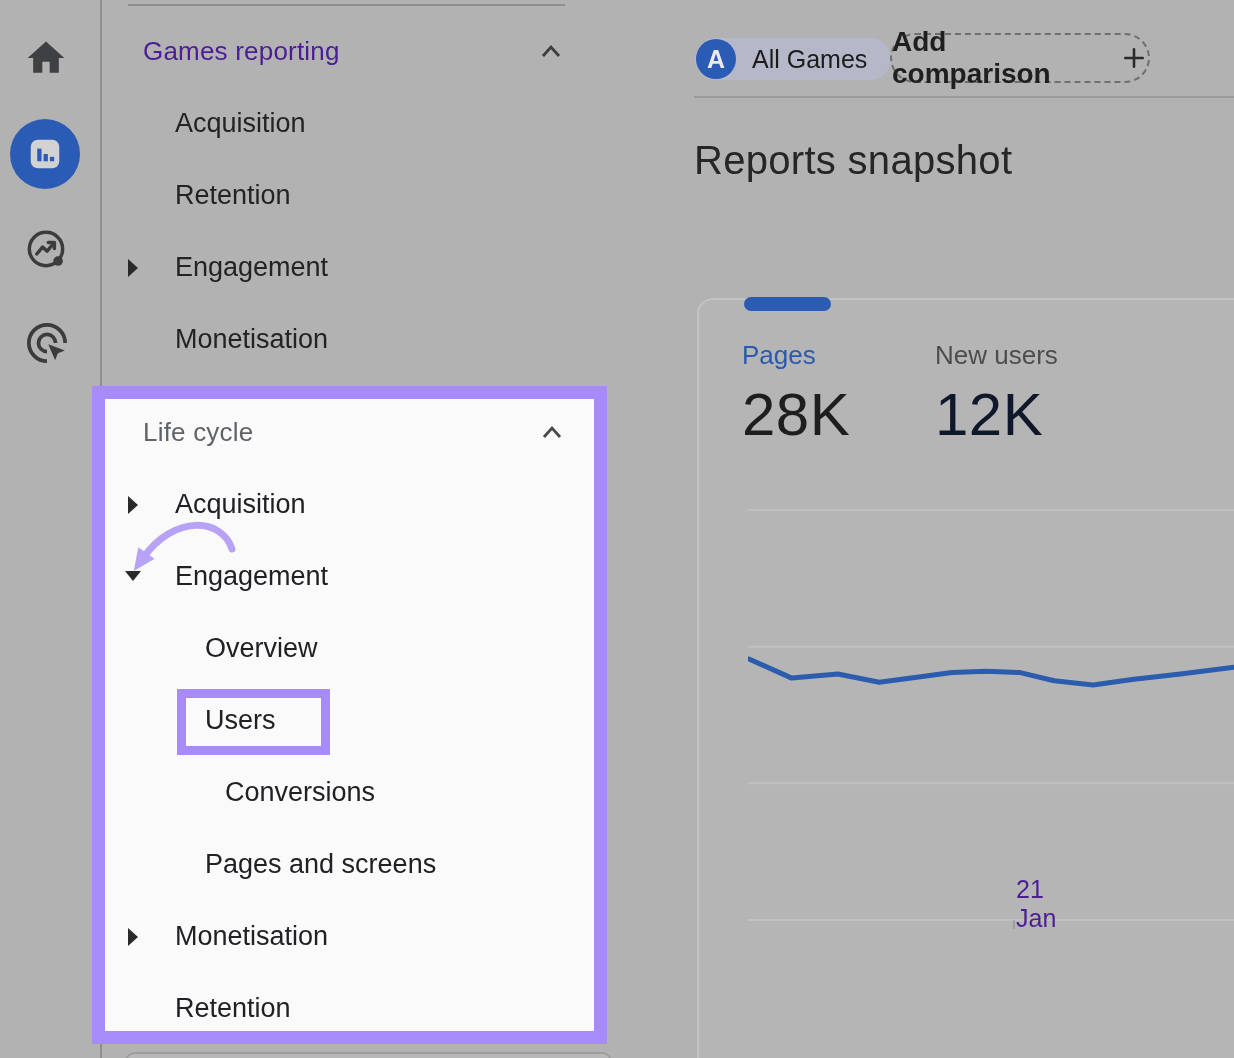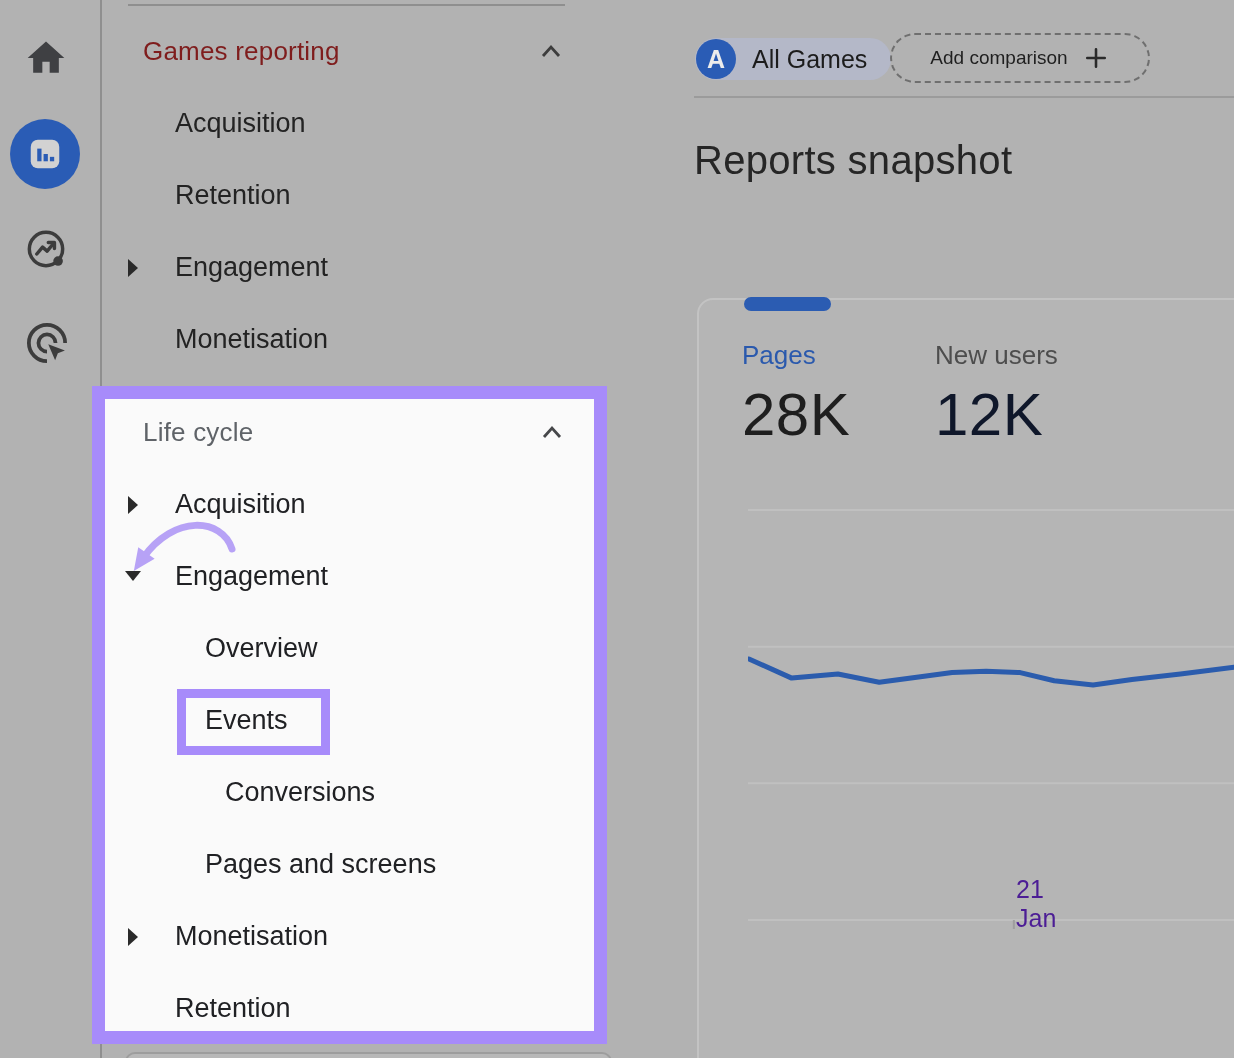--- a/index.html
+++ b/index.html
@@ -9,40 +9,40 @@
   
   #rail{position:absolute;left:0;top:0;width:100px;height:1058px;background:#b2b2b2;border-right:2px solid #8f8f8f;}
   .rail-icon{position:absolute;display:flex;align-items:center;justify-content:center;cursor:pointer;}
   #rail-home{left:24px;top:36px;width:44px;height:44px;}
   #rail-reports{left:10px;top:119px;width:70px;height:70px;border-radius:50%;background:#2a5cb5;}
   #rail-explore{left:23px;top:226px;width:46px;height:46px;}
   #rail-ads{left:22px;top:318px;width:50px;height:50px;}
 
   
   .nav-divider{position:absolute;height:2px;background:#8f8f8f;}
-  .nav-header{position:absolute;font-size:26px;color:#7f1d1d;letter-spacing:.2px;}
+  .nav-header{position:absolute;font-size:26px;color:#4c1d95;letter-spacing:.2px;}
   .nav-chevron{position:absolute;width:24px;height:18px;color:#3d3d3d;cursor:pointer;}
   .nav-row{position:absolute;height:30px;display:flex;align-items:center;font-size:27px;color:#232323;cursor:pointer;white-space:nowrap;}
   .tri-right{position:absolute;width:0;height:0;border-top:9px solid transparent;border-bottom:9px solid transparent;border-left:10px solid #2a2a2a;cursor:pointer;}
   .tri-down{position:absolute;width:0;height:0;border-left:8px solid transparent;border-right:8px solid transparent;border-top:10px solid #2a2a2a;cursor:pointer;}
 
   
   #lifecycle-panel{position:absolute;left:92px;top:386px;width:515px;height:658px;box-sizing:border-box;
     border:13px solid #a78bfa;background:#fafafa;z-index:20;}
   #lifecycle-panel .nav-header{color:#5f6368;}
   #lifecycle-panel .nav-row{color:#202124;}
   #lifecycle-panel .nav-chevron{color:#46474a;}
   #events-box{position:absolute;left:72px;top:290px;width:153px;height:66px;box-sizing:border-box;border:9px solid #a78bfa;}
 
   
   #audience-chip{position:absolute;left:695px;top:38px;height:42px;padding:0 24px 0 0;border-radius:21px;background:#b4b8c8;display:flex;align-items:center;cursor:pointer;}
   #audience-avatar{width:40px;height:40px;margin:1px 16px 1px 1px;border-radius:50%;background:#2a5cb5;color:#ececec;font-size:25px;font-weight:bold;display:flex;align-items:center;justify-content:center;}
   #audience-chip .chip-label{font-size:25px;font-weight:500;color:#1c1c1c;}
   #add-comparison{position:absolute;left:890px;top:33px;width:260px;height:50px;box-sizing:border-box;border:2px dashed #6f6f6f;border-radius:26px;display:flex;align-items:center;justify-content:center;gap:14px;cursor:pointer;}
-  #add-comparison .chip-label{font-size:19px;font-weight:400;color:#1f1f1f;}
+  #add-comparison .chip-label{font-size:28px;font-weight:700;color:#1f1f1f;}
   #header-divider{position:absolute;left:694px;top:96px;width:540px;height:2px;background:#9b9b9b;}
   #page-title{position:absolute;left:694px;top:138px;font-size:40px;color:#262626;letter-spacing:.3px;}
 
   
   #snapshot-card{position:absolute;left:697px;top:298px;width:560px;height:780px;box-sizing:border-box;background:#b5b5b5;border:2px solid #c3c3c3;border-radius:16px;}
   #card-tab-indicator{position:absolute;left:744px;top:297px;width:87px;height:14px;border-radius:7px;background:#2b5cb2;z-index:2;}
   .metric{position:absolute;cursor:pointer;}
   .metric .m-label{font-size:26px;font-weight:500;}
   .metric .m-value{font-size:60px;margin-top:9px;letter-spacing:.5px;}
   #metric-users{left:742px;top:340px;}
@@ -152,21 +152,21 @@
       <svg width="24" height="18" viewBox="0 0 24 18" fill="none" stroke="currentColor" stroke-width="2.8">
           <path d="M4 14 L12 5 L20 14"></path>
         </svg>
     </div>
     <div id="lifecycle-items">
         <div class="tri-right" style="left: 23px; top: 97px;"></div>
         <div class="nav-row" style="left: 70px; top: 90px;">Acquisition</div>
         <div class="tri-down" style="left: 20px; top: 172px;"></div>
         <div class="nav-row" style="left: 70px; top: 162px;">Engagement</div>
         <div class="nav-row" style="left: 100px; top: 234px;">Overview</div>
-        <div class="nav-row" style="left: 100px; top: 306px;">Events</div>
+        <div class="nav-row" style="left: 100px; top: 306px;">Users</div>
         <div class="nav-row" style="left: 100px; top: 378px; margin-left: 20px;">Conversions</div>
         <div class="nav-row" style="left: 100px; top: 450px;">Pages and screens</div>
         <div class="tri-right" style="left: 23px; top: 529px;"></div>
         <div class="nav-row" style="left: 70px; top: 522px;">Monetisation</div>
         <div class="nav-row" style="left: 70px; top: 594px;">Retention</div>
       </div>
     <div id="events-box"></div>
     <svg width="120" height="70" viewBox="0 0 120 70" style="position:absolute;left:17px;top:107px;">
       <defs>
         <marker id="ah" markerUnits="userSpaceOnUse" markerWidth="24" markerHeight="22" refX="7" refY="11" orient="auto">

